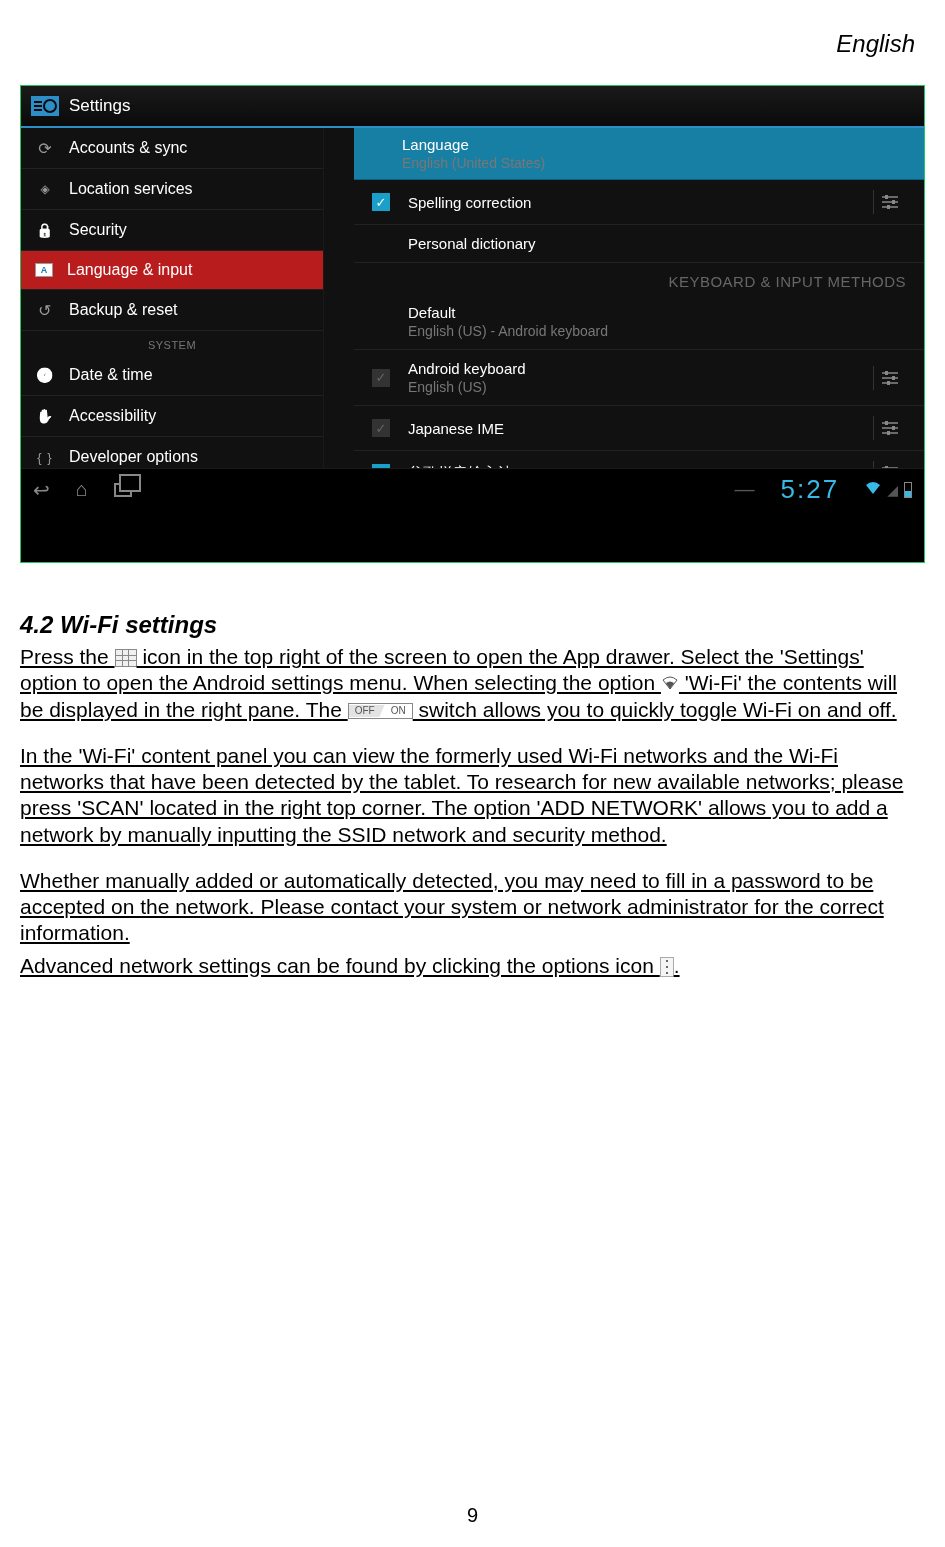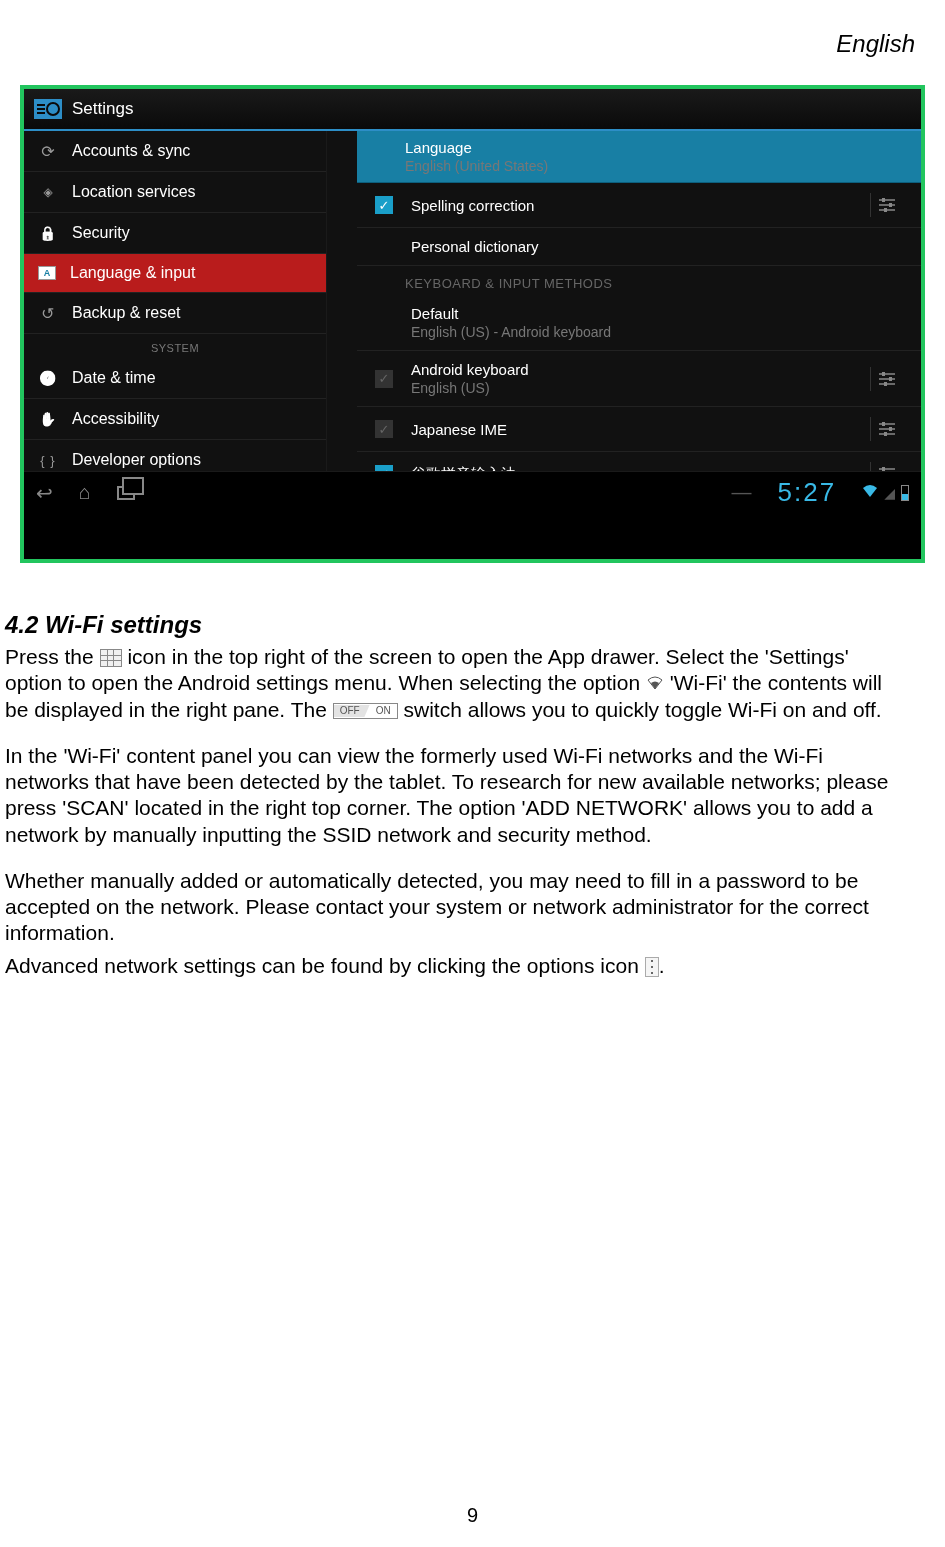--- a/index.html
+++ b/index.html
@@ -18,21 +18,21 @@
     font-style: italic;
     font-size: 24px;
   }
   .screenshot {
     position: absolute;
     top: 85px;
     left: 20px;
     width: 905px;
     height: 478px;
     background: #000;
-    border: 4px solid #22c55e;
+    border: 1px solid #22c55e;
   }
   .title-bar {
     height: 42px;
     background: linear-gradient(#1a1a1a, #0a0a0a);
     display: flex;
     align-items: center;
     padding: 0 10px;
     border-bottom: 2px solid #2d8ec7;
   }
   .settings-icon {
@@ -118,23 +118,24 @@
     color: #fff;
     font-size: 13px;
     flex-shrink: 0;
   }
   .right-item .checkbox.dim { background: #333; color: #666; }
   .ri-text { flex: 1; }
   .ri-title { color: #fff; font-size: 15px; }
   .ri-sub { color: #777; font-size: 14px; margin-top: 2px; }
   .right-header {
     color: #666;
-    font-size: 13px;
+    font-size: 15px;
     padding: 10px 18px 4px 78px;
     letter-spacing: 0.5px;
+    text-align: right;
   }
   .sliders-icon {
     color: #888;
     font-size: 15px;
     padding: 0 8px;
     border-left: 1px solid #333;
     margin-left: 10px;
     height: 24px;
     display: flex;
     align-items: center;
@@ -153,27 +154,27 @@
   .nav-spacer { flex: 1; }
   .clock { color: #39b9e6; font-size: 26px; letter-spacing: 2px; }
   .status-icons { display: flex; gap: 6px; align-items: center; }
   .wifi-small { color: #39b9e6; font-size: 16px; }
   .tri { color: #555; font-size: 14px; }
   .batt { width: 8px; height: 16px; border: 1px solid #888; position: relative; }
   .batt::before { content:""; position:absolute; bottom:0; left:0; right:0; height:40%; background:#39b9e6; }
   .body-text {
     position: absolute;
     top: 610px;
-    left: 5px;
+    left: 20px;
     width: 905px;
     font-size: 21px;
     line-height: 1.25;
   }
   .section-title { font-weight: bold; font-style: italic; font-size: 24px; margin-bottom: 4px; }
-  .para { margin-bottom: 20px; }
+  .para { margin-bottom: 20px; text-decoration: underline; }
   .inline-icon {
     display: inline-block;
     vertical-align: middle;
   }
   .grid-icon {
     width: 22px; height: 18px;
     border: 1px solid #888;
     background:
       linear-gradient(#888,#888) 0 33%/100% 1px no-repeat,
       linear-gradient(#888,#888) 0 66%/100% 1px no-repeat,

